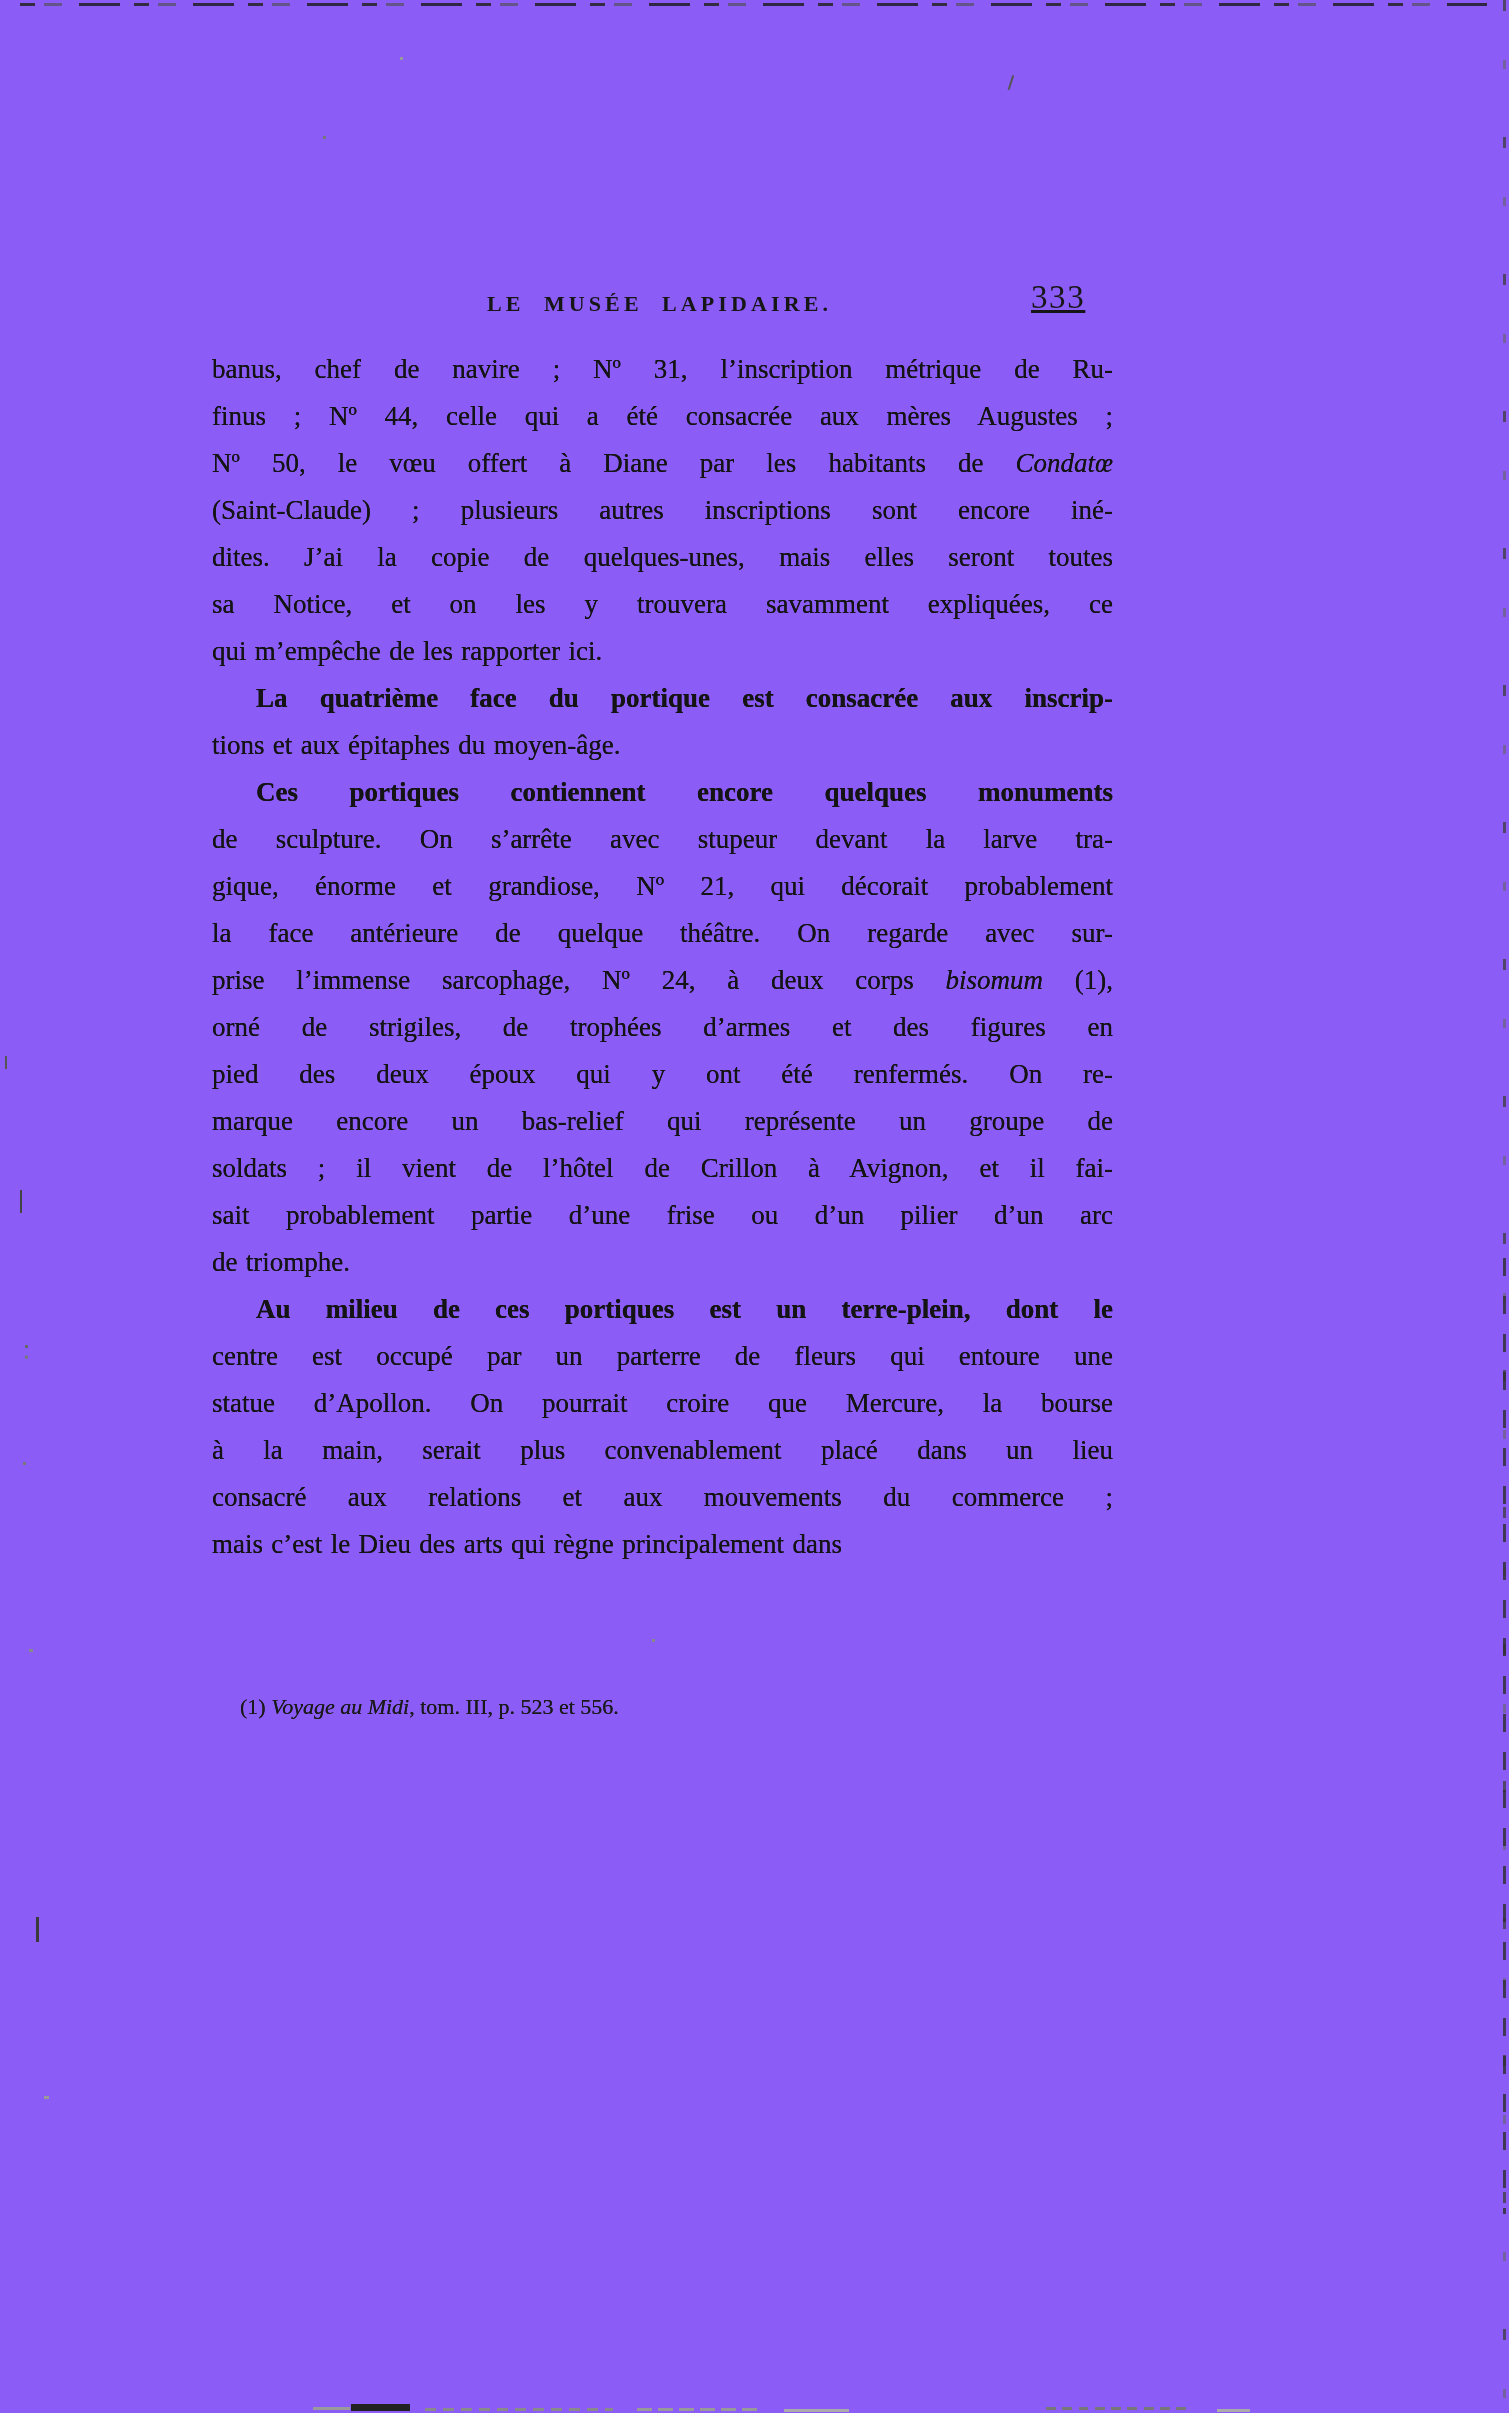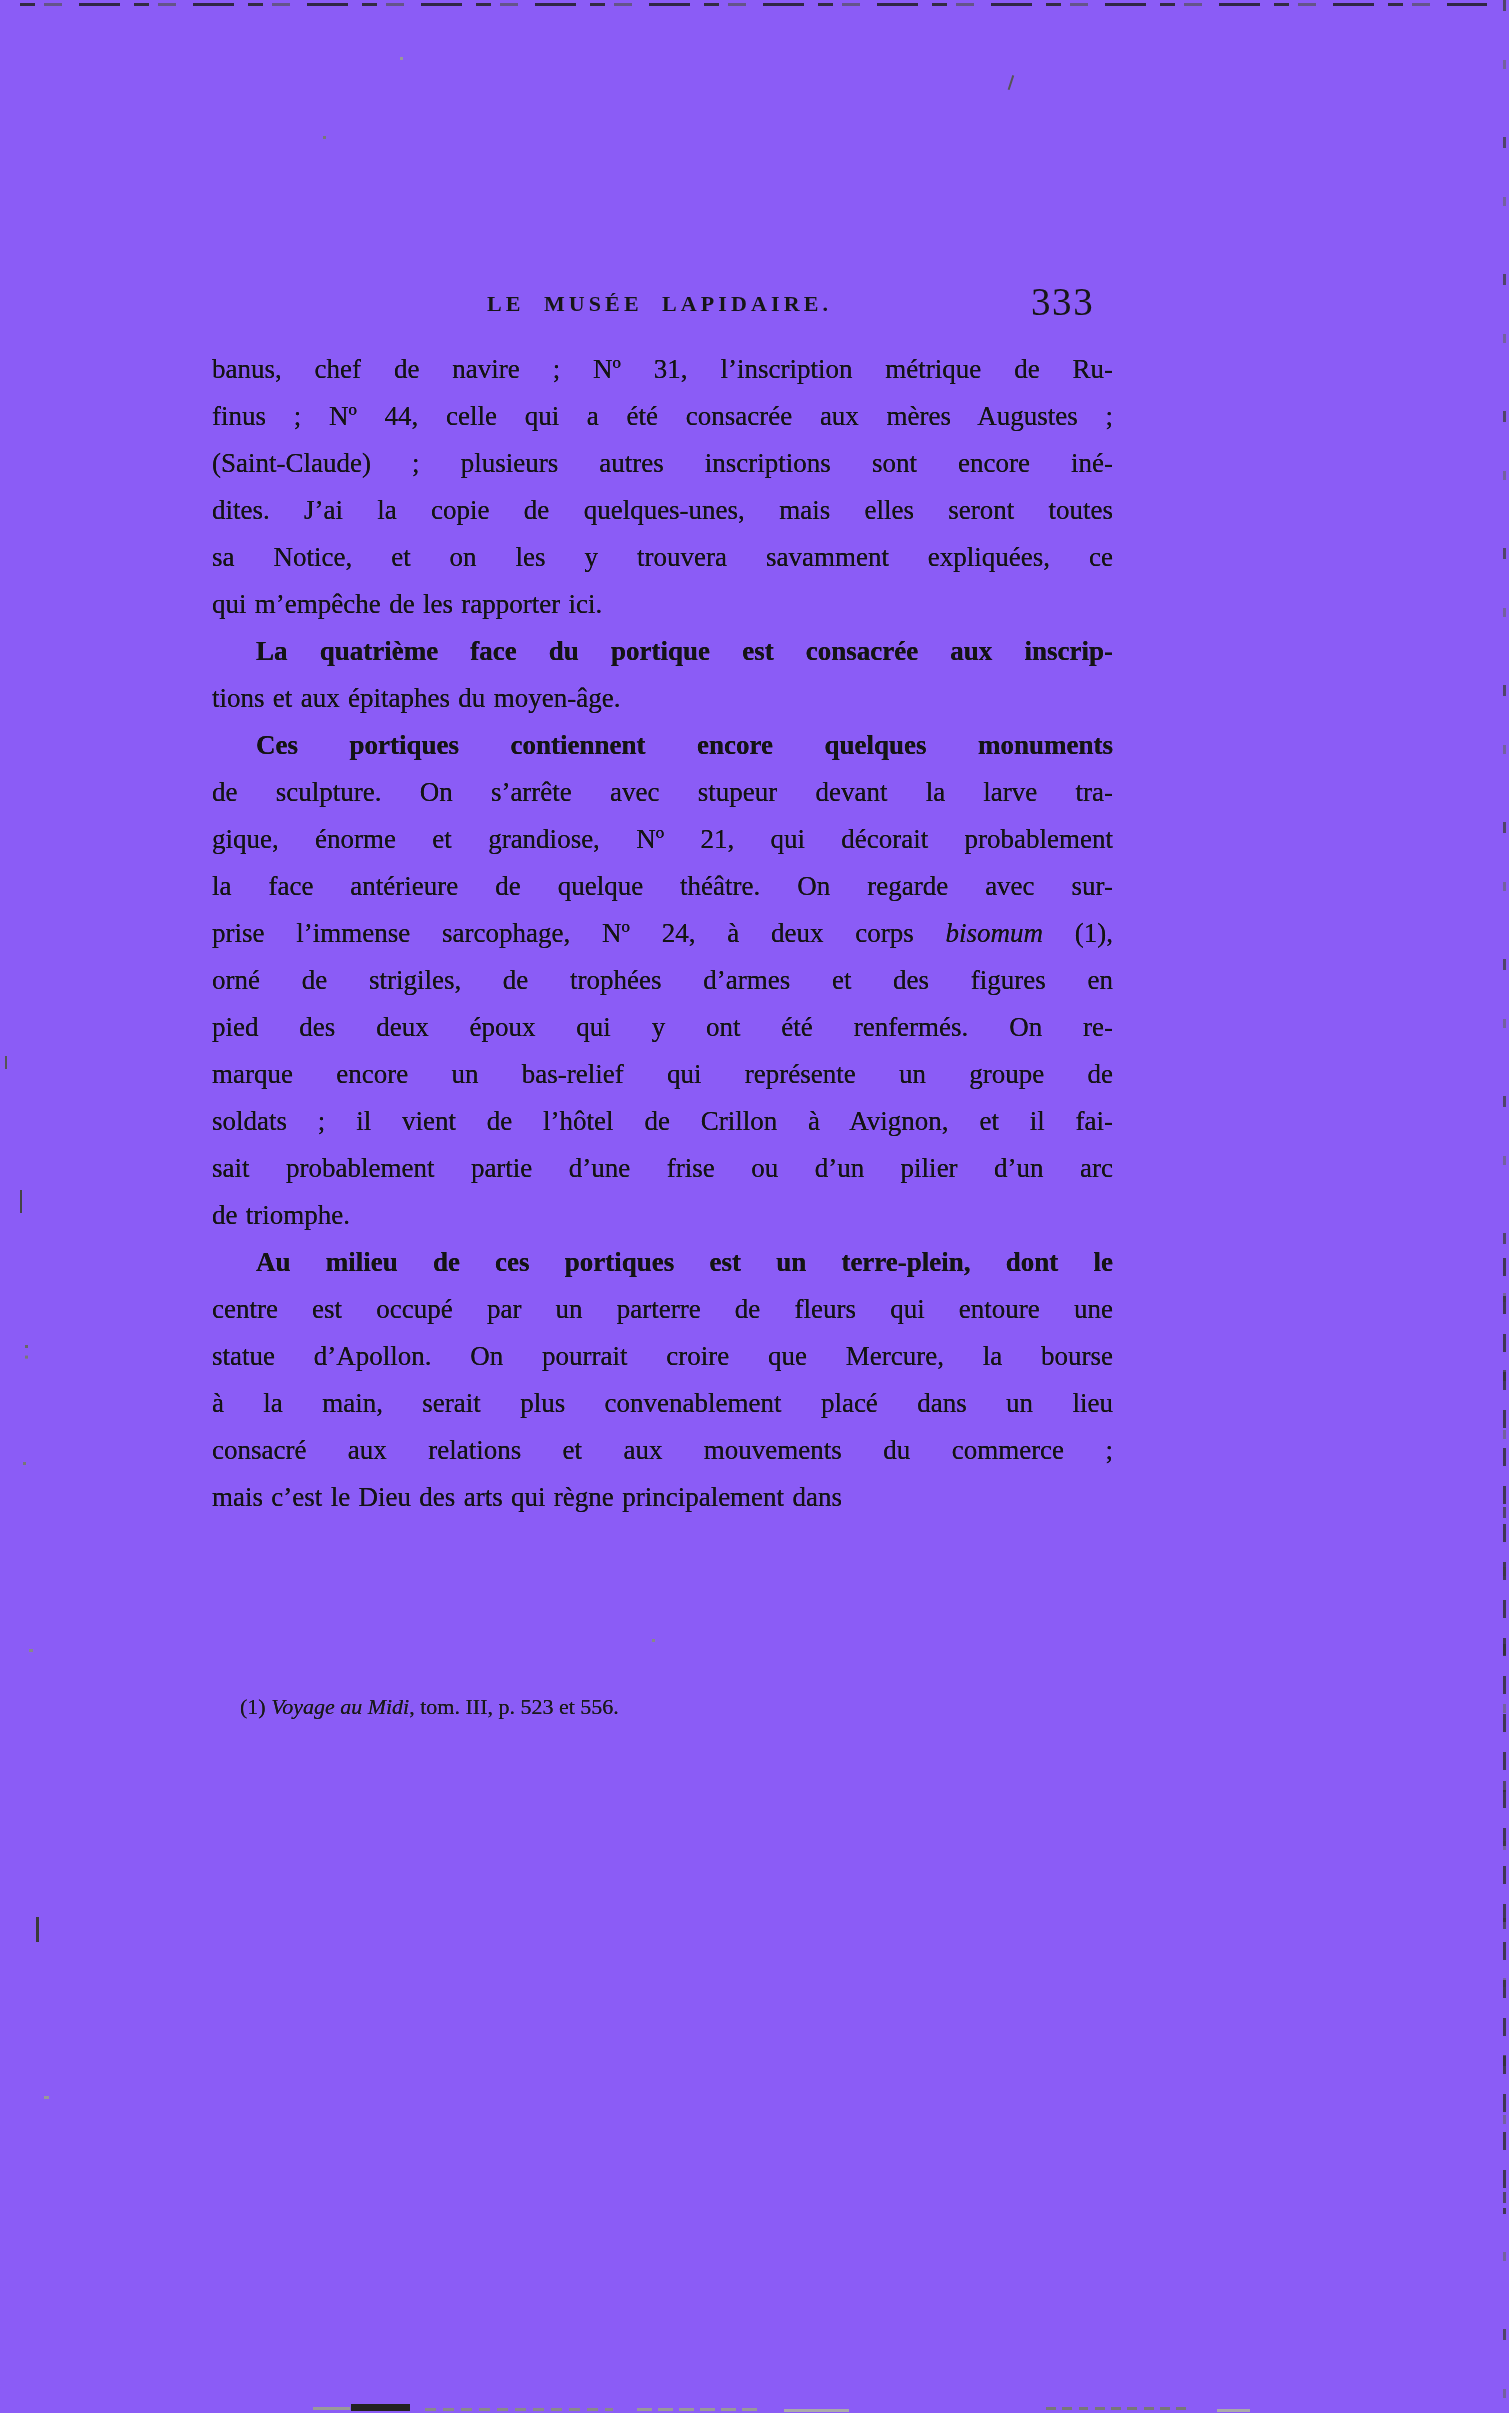--- a/index.html
+++ b/index.html
@@ -25,23 +25,24 @@
     font-weight: bold;
     letter-spacing: 4.1px;
     word-spacing: 9.8px;
     color: #161616;
     white-space: nowrap;
   }
   .page-number {
     position: absolute;
     left: 1031px;
     top: 279px;
-    font-size: 39px;
+    font-size: 33px;
     letter-spacing: 1.6px;
     color: #161616;
+    text-decoration: underline;
   }
 
   
   .body-text {
     position: absolute;
     left: 204px;
     top: 346px;
     width: 909px;
     font-size: 27px;
     line-height: 47px;
@@ -108,20 +109,21 @@
 
   <div>
     <div class="running-title">LE MUSÉE LAPIDAIRE.</div>
     <div class="page-number">333</div>
   </div>
 
   <main class="body-text">
       <div class="para">
         <div class="line"><span>banus, chef de navire ; Nº 31, l’inscription métrique de Ru-</span></div>
         <div class="line"><span>finus ; Nº 44, celle qui a été consacrée aux mères Augustes ;</span></div>
+        <div class="line"><span>Nº 50, le vœu offert à Diane par les habitants de </span><span class="it">Condatœ</span></div>
         <div class="line"><span>(Saint-Claude) ; plusieurs autres inscriptions sont encore iné-</span></div>
         <div class="line"><span>dites. J’ai la copie de quelques-unes, mais elles seront toutes</span></div>
         <div class="line"><span>sa Notice, et on les y trouvera savamment expliquées, ce</span></div>
         <div class="line last"><span>qui m’empêche de les rapporter ici.</span></div>
       </div>
       <div class="para indent">
         <div class="line"><span>La quatrième face du portique est consacrée aux inscrip-</span></div>
         <div class="line last"><span>tions et aux épitaphes du moyen-âge.</span></div>
       </div>
       <div class="para indent">

